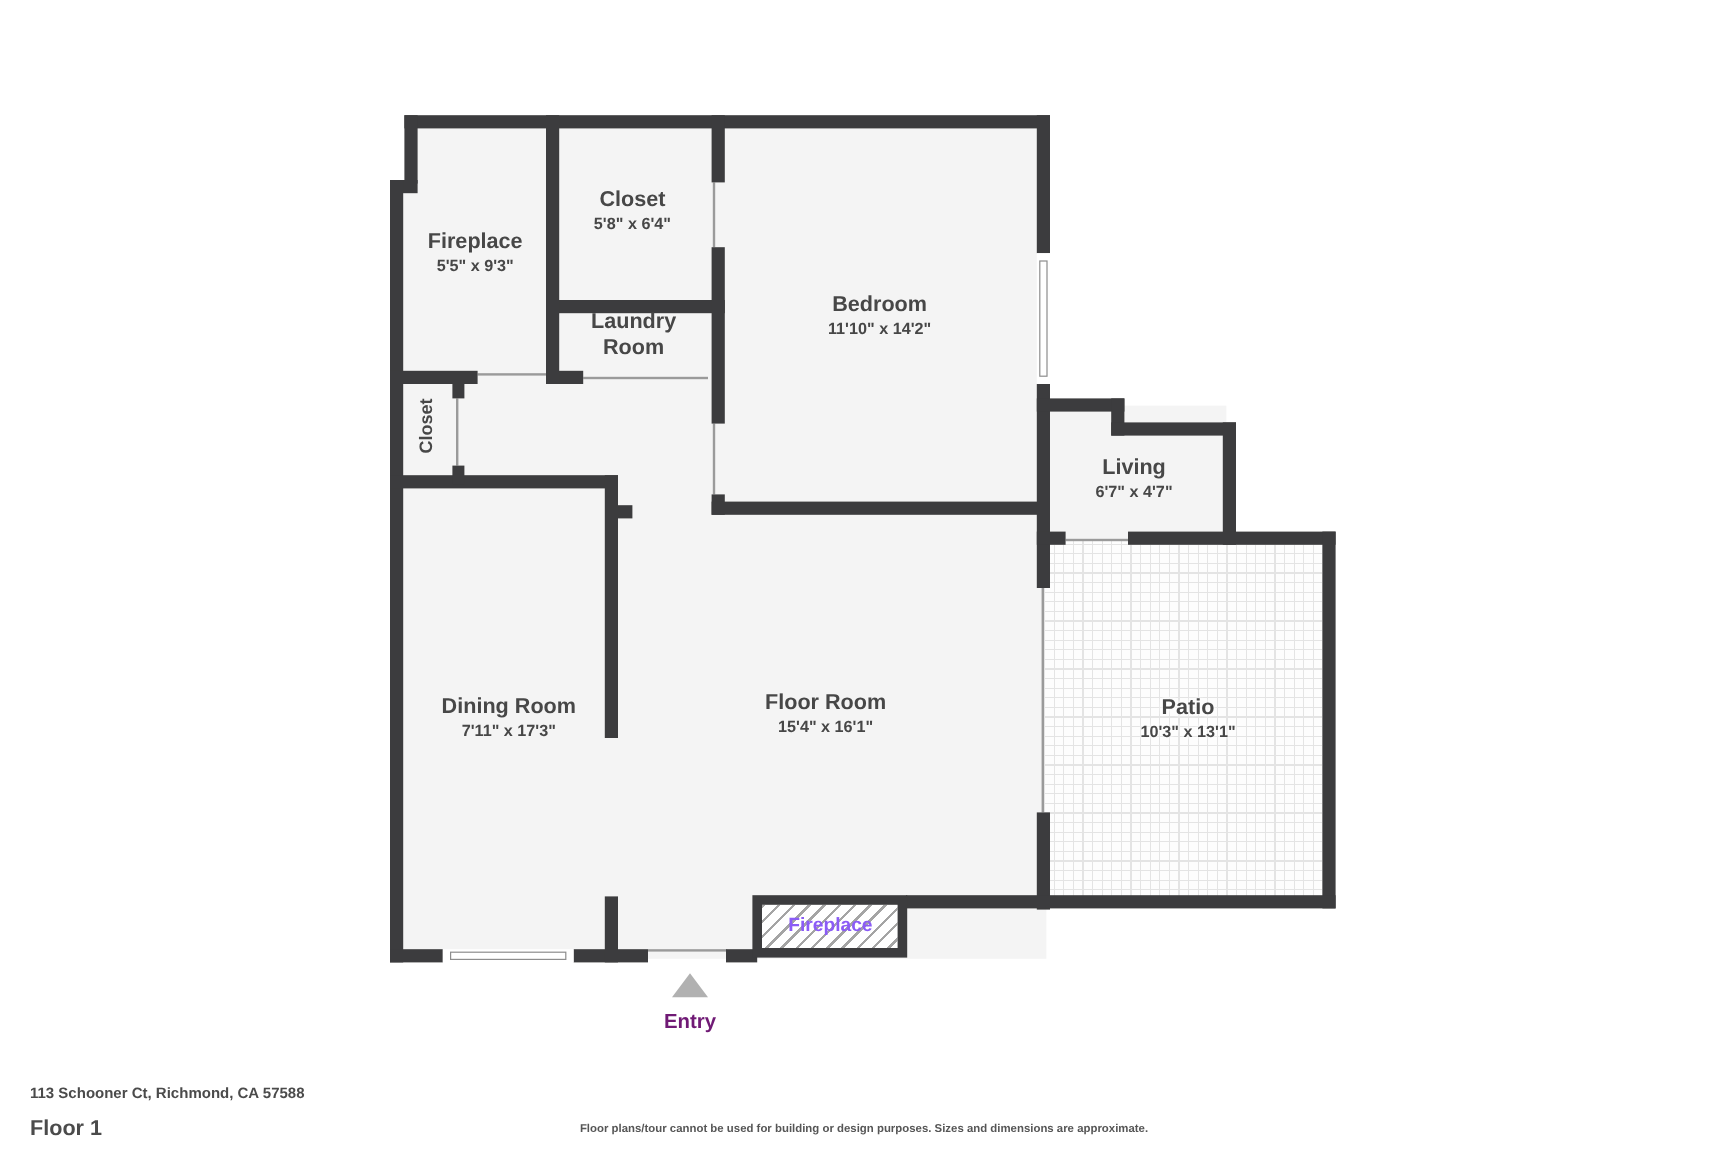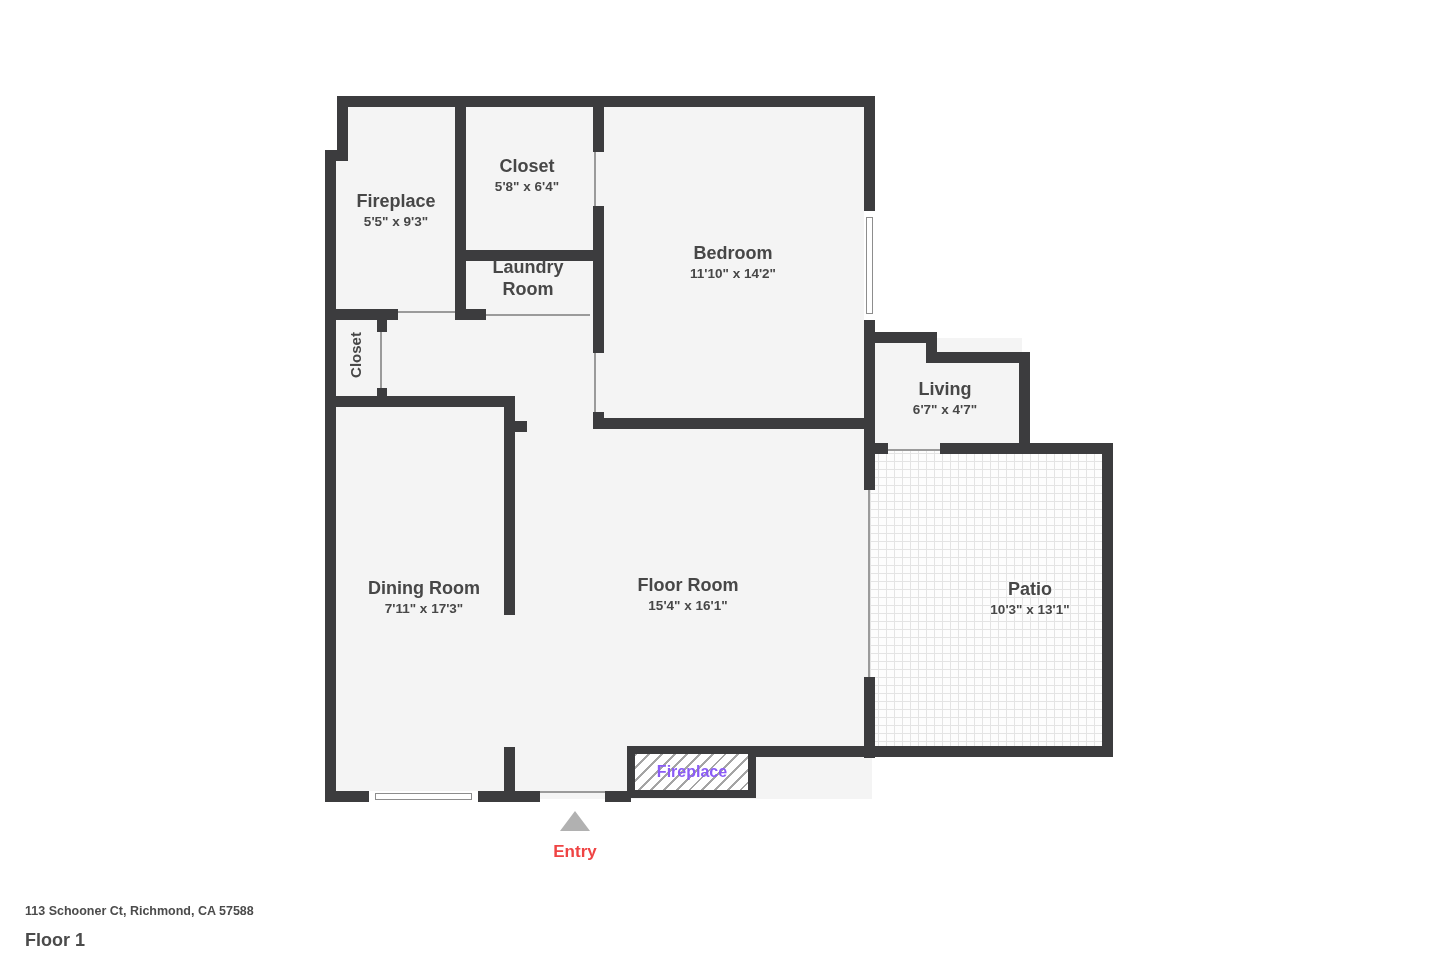--- a/index.html
+++ b/index.html
@@ -28,21 +28,21 @@
            color:#474747; z-index:5; white-space:nowrap; }
   .label .nm { font-size:18px; font-weight:bold; line-height:1.22; }
   .label .dm { font-size:13.5px; font-weight:bold; margin-top:1px; }
   .label.wrap { white-space:normal; width:112px; }
   .label.rot { transform:translate(-50%,-50%) rotate(-90deg); }
   .label.rot .nm { font-size:15px; }
   .label.halo .nm, .label.halo .dm { text-shadow:0 0 4px #fff,0 0 4px #fff,0 0 4px #fff; }
   .fp-label { position:absolute; transform:translate(-50%,-50%); font-size:16px; font-weight:bold;
               color:#8b5cf6; z-index:5; white-space:nowrap; }
   .entry-label { position:absolute; transform:translate(-50%,-50%); font-size:17px; font-weight:bold;
-              color:#ef4444; z-index:5; white-space:nowrap; }
+              color:#701a75; z-index:5; white-space:nowrap; }
   .tri { position:absolute; left:560px; top:811px; width:0; height:0; z-index:5;
          border-left:15px solid transparent; border-right:15px solid transparent;
          border-bottom:20px solid #b1b1b1; }
   .addr  { position:absolute; left:25px; top:904px; font-size:12.5px; font-weight:bold; color:#4b4b4b; z-index:6; }
   .floor { position:absolute; left:25px; top:930px; font-size:18px; font-weight:bold; color:#4b4b4b; z-index:6; }
   .disc  { position:absolute; left:0; right:0; top:935px; text-align:center;
            font-size:9.5px; font-weight:bold; color:#565656; z-index:6; }
 </style>
 </head>
 <body>
@@ -132,24 +132,25 @@
     <div class="dm">6'7" x 4'7"</div>
   </div>
   <div class="label" style="left:424px;top:597px;">
     <div class="nm">Dining Room</div>
     <div class="dm">7'11" x 17'3"</div>
   </div>
   <div class="label" style="left:688px;top:594px;">
     <div class="nm">Floor Room</div>
     <div class="dm">15'4" x 16'1"</div>
   </div>
-  <div class="label halo" style="left:990px;top:598px;margin-left:40px;">
+  <div class="label halo" style="left:990px;top:598px;">
     <div class="nm">Patio</div>
     <div class="dm">10'3" x 13'1"</div>
   </div>
 
   <div class="tri"></div>
   <div class="entry-label" style="left:575px;top:852px;">Entry</div>
 
   <div class="addr">113 Schooner Ct, Richmond, CA 57588</div>
   <div class="floor">Floor 1</div>
+  <div class="disc">Floor plans/tour cannot be used for building or design purposes. Sizes and dimensions are approximate.</div>
 
 </div>
 
 </body></html>

